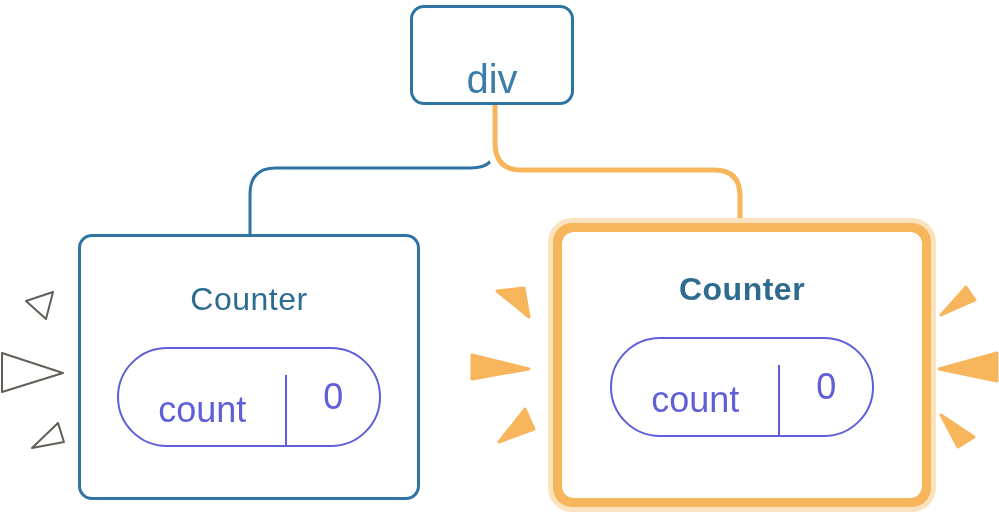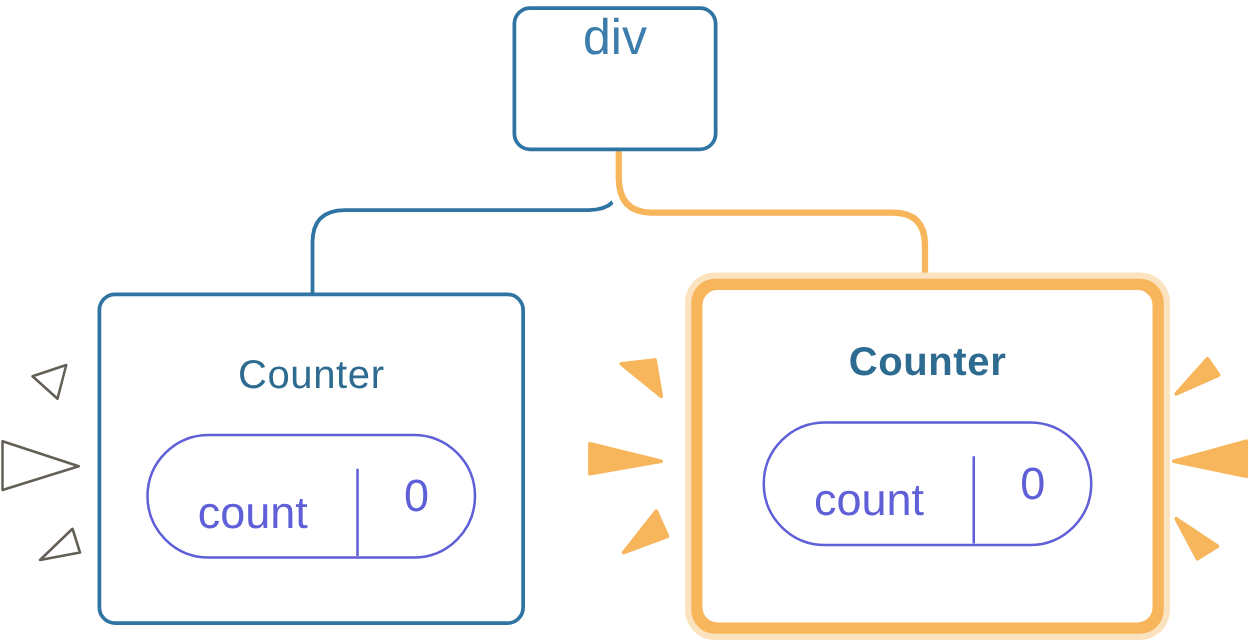--- a/index.html
+++ b/index.html
@@ -11,24 +11,24 @@
     overflow:hidden;
   }
   svg.layer{position:absolute;left:0;top:0;width:999px;height:515px;}
   .wire-blue{fill:none;stroke:var(--blue);stroke-width:3;}
   .wire-casing{fill:none;stroke:#ffffff;stroke-width:18;}
   .wire-orange{fill:none;stroke:var(--orange);stroke-width:5;}
   .spark-white{fill:#ffffff;stroke:var(--sparkOutline);stroke-width:2;stroke-linejoin:round;opacity:.95;}
   .spark-orange{fill:var(--orange);stroke:var(--orange);stroke-width:3;stroke-linejoin:round;}
 
   .node-root{
-    position:absolute;left:410px;top:5px;width:164px;height:116px;
+    position:absolute;left:410px;top:5px;width:164px;height:100px;
     box-sizing:border-box;
     background:#ffffff;border:3px solid var(--blue);border-radius:14px;
-    display:flex;align-items:flex-start;justify-content:center;
+    display:flex;align-items:flex-end;justify-content:center;
     font-size:40px;color:var(--blueText);
   }
   .card{
     position:absolute;box-sizing:border-box;background:#ffffff;
     display:flex;flex-direction:column;align-items:center;
   }
   .card-left{
     left:78px;top:234px;width:342px;height:266px;
     border:3px solid var(--blue);border-radius:14px;
     padding-top:46px;

